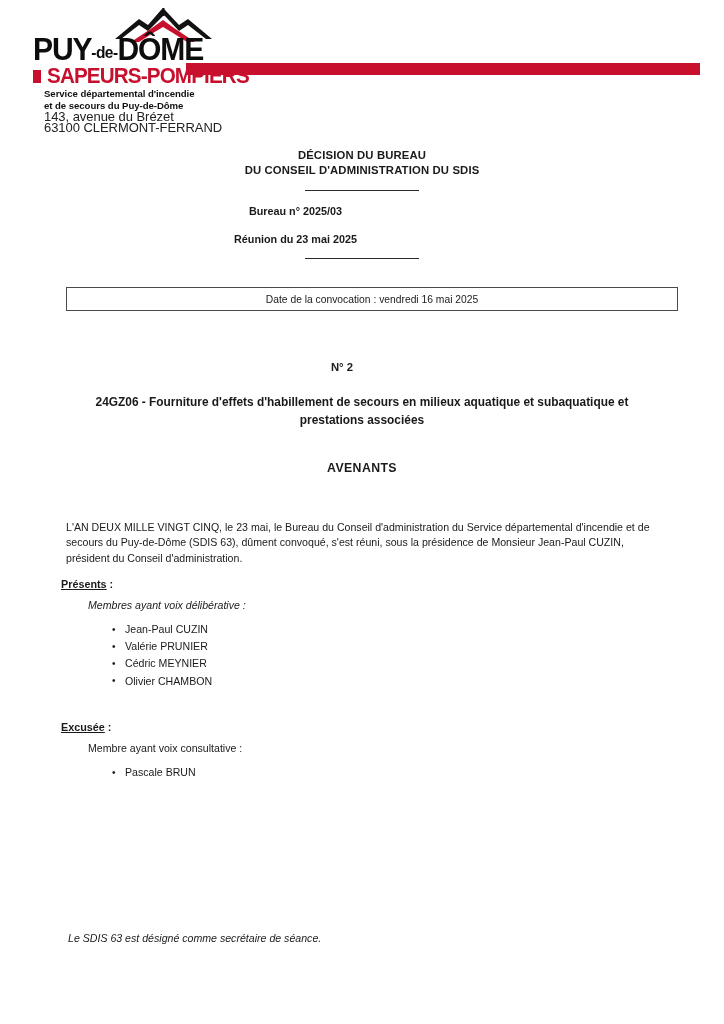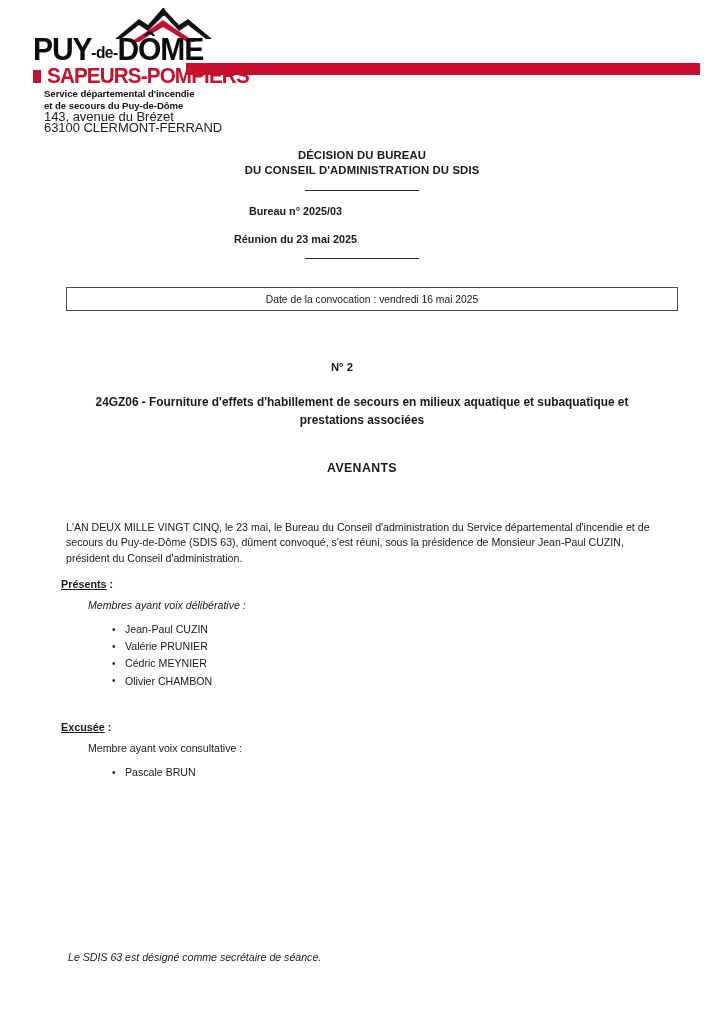--- a/index.html
+++ b/index.html
@@ -245,21 +245,20 @@
     font-size: 10px;
   }
 
   .footnote {
     position: absolute;
     left: 68px;
     top: 932px;
     font-size: 10.6px;
     font-style: italic;
     color: #1a1a1a;
-    margin-top: 19px;
   }
 </style>
 </head>
 <body>
 
 <div class="header">
 
   <div class="logo-block">
 
     <svg class="logo-mountains" viewBox="0 0 105 36">

